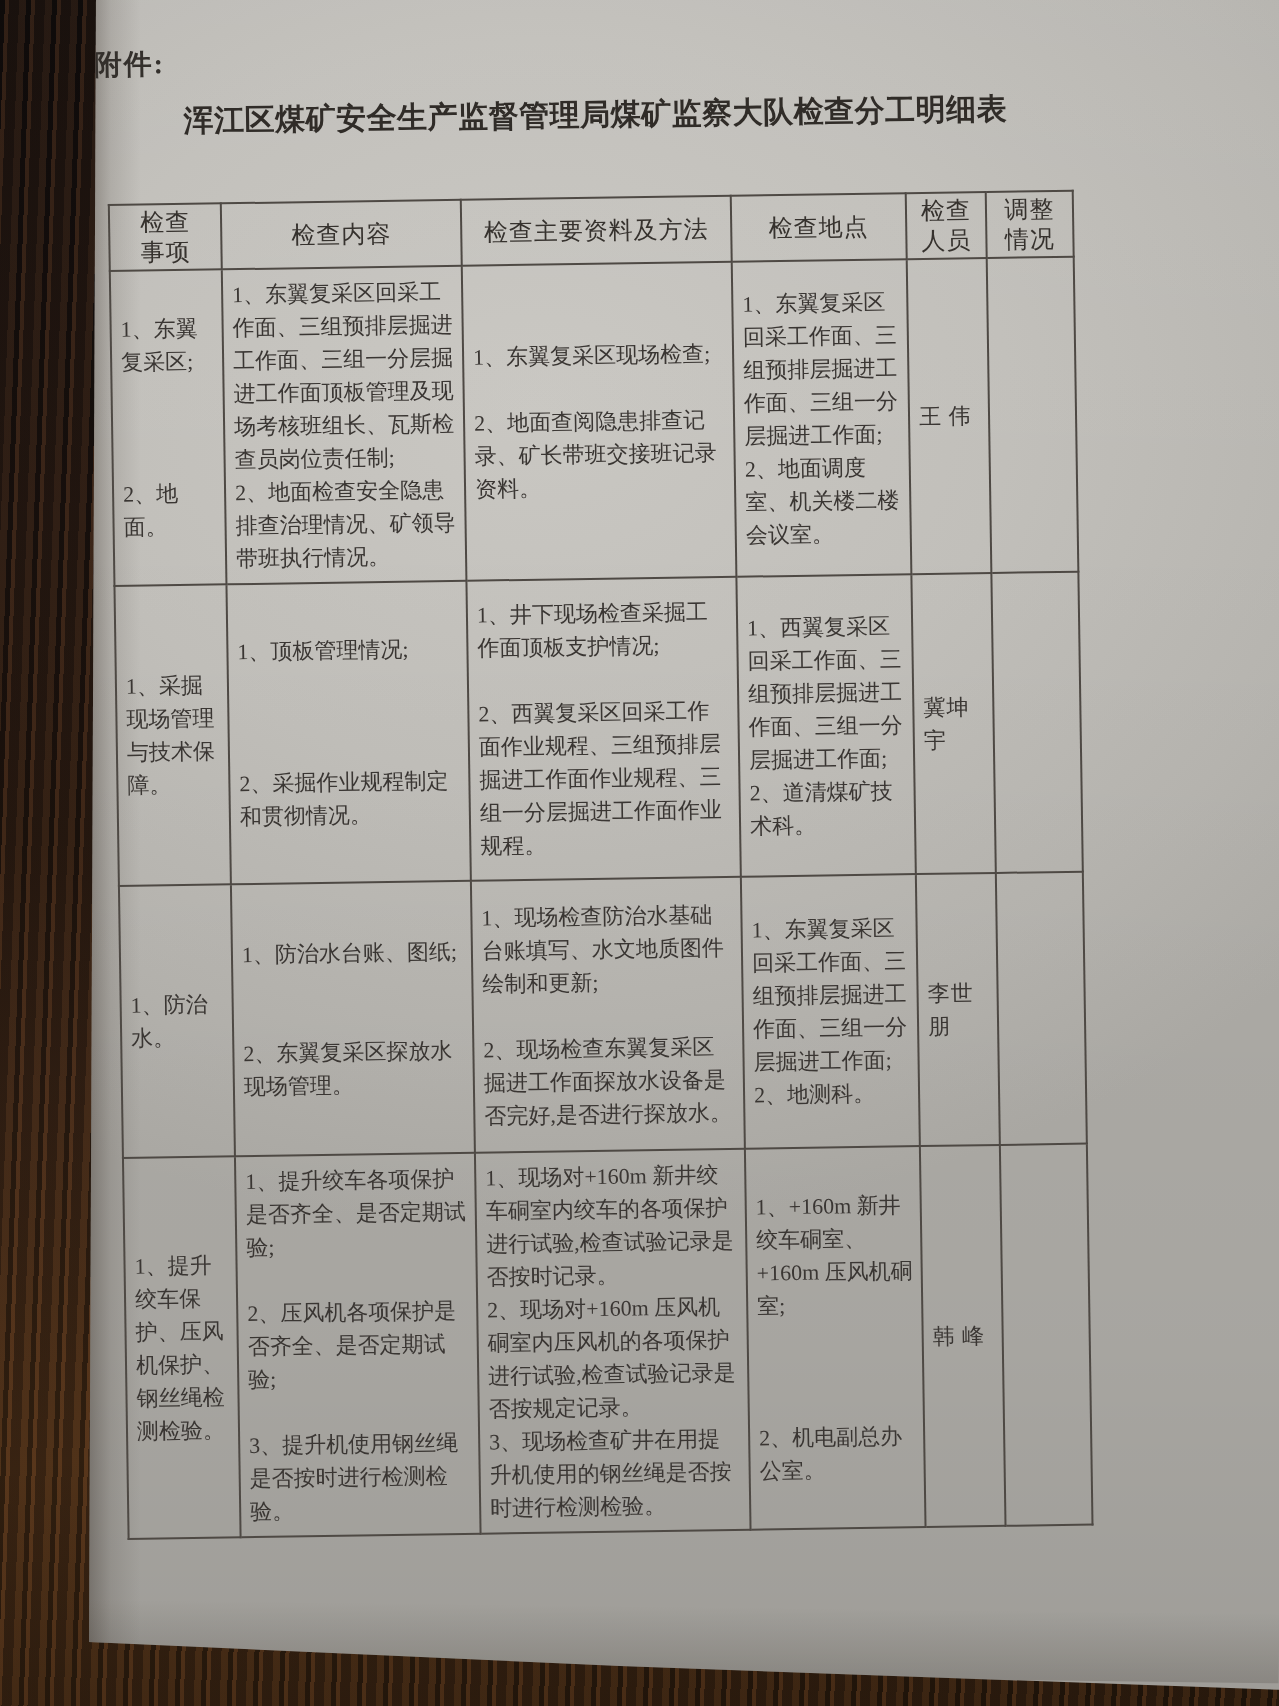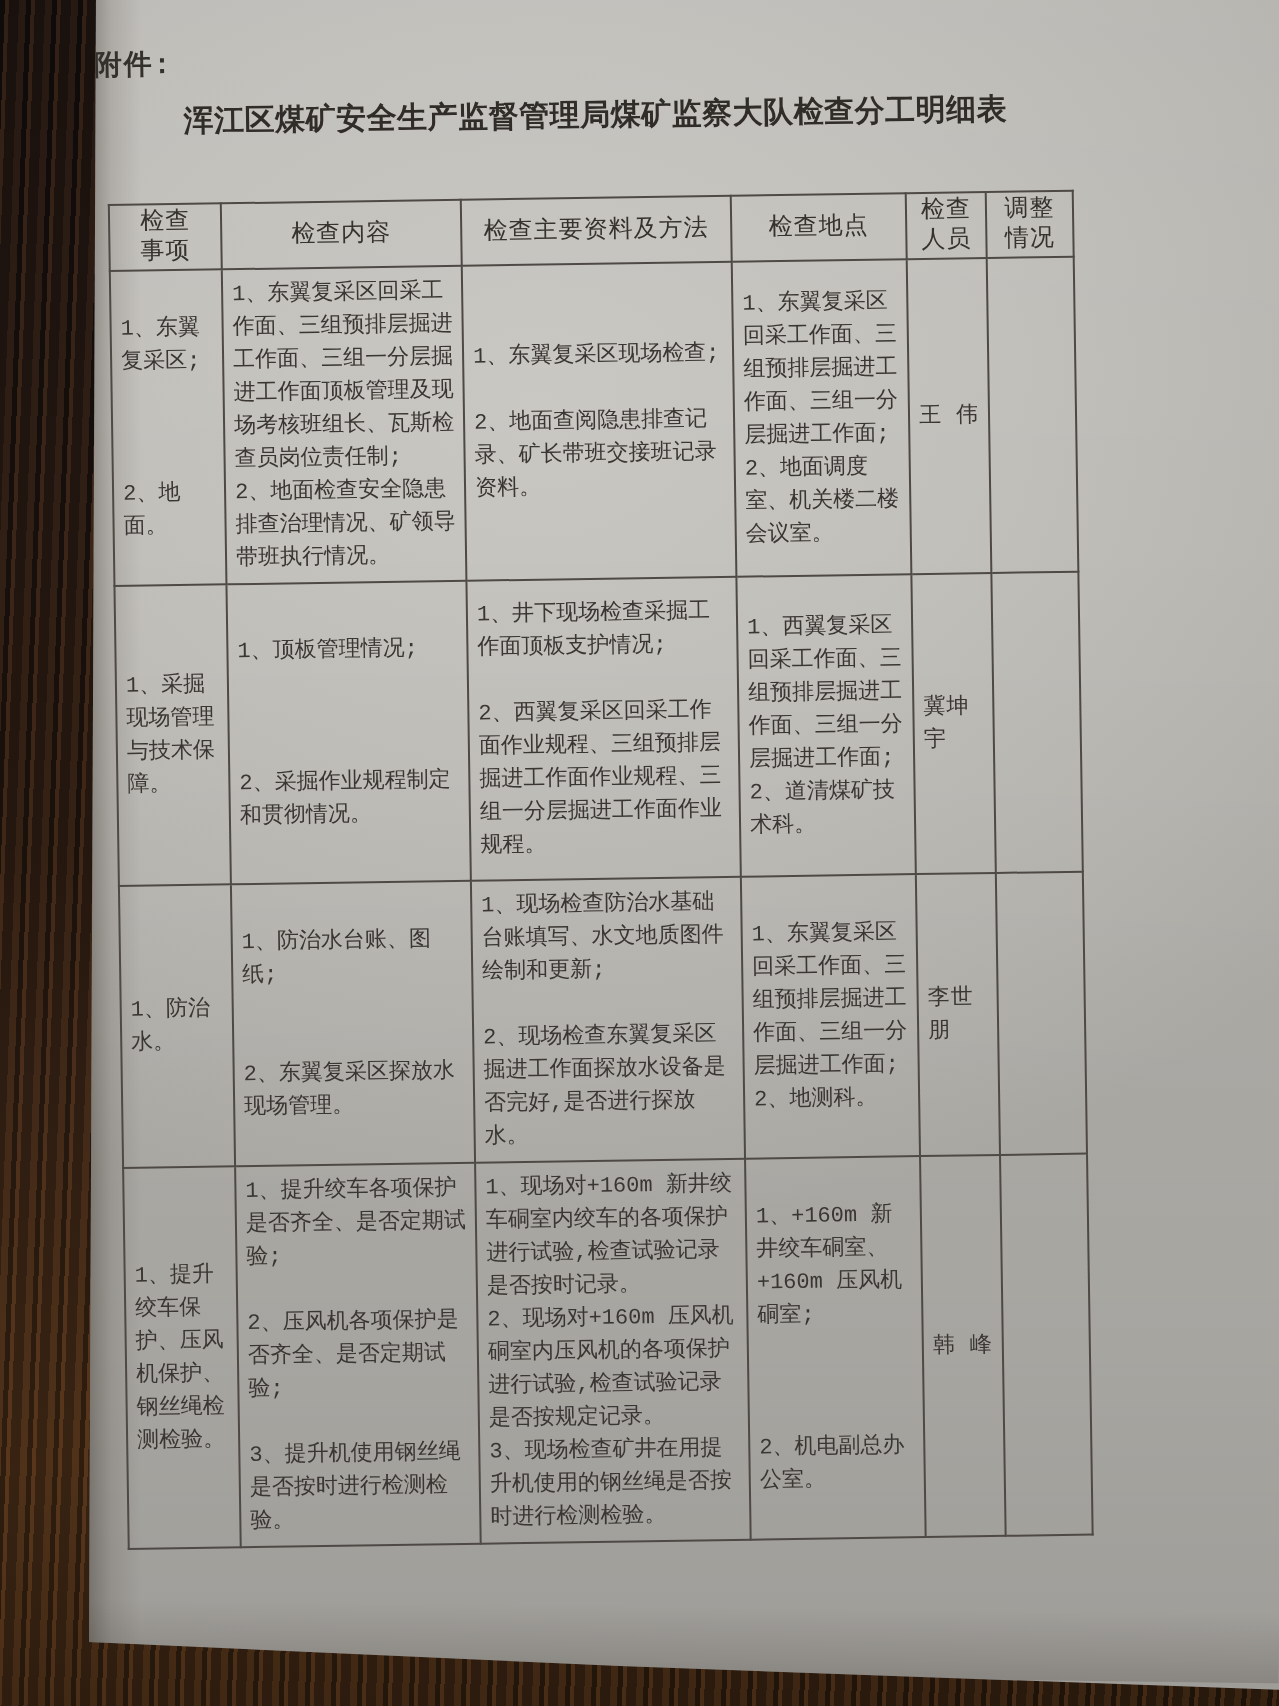--- a/index.html
+++ b/index.html
@@ -20,21 +20,20 @@
       linear-gradient(172deg,#171110 0%,#241813 28%,#35221500 45%,#3a2517 58%,#4c3018 78%,#2e1d0e 100%),
       #2a1b12;
   }
   
   .paper{
     position:absolute;inset:0;
     clip-path:polygon(96px -5px,1284px -5px,1284px 1690px,620px 1666px,89px 1642px);
     background:
       linear-gradient(180deg,rgba(255,255,255,.05) 0%,rgba(0,0,0,0) 30%,rgba(0,0,0,.04) 78%,rgba(0,0,0,.09) 100%),
       radial-gradient(1050px 820px at 42% 24%,#c9c7c2 0%,#c1bfba 45%,#b7b5b0 78%,#aeaca7 100%);
-    font-family: Liberation Mono, monospace;
   }
   .paper-left-shade{
     position:absolute;left:86px;top:0;width:55px;height:1660px;
     background:linear-gradient(90deg,rgba(40,30,22,.38),rgba(40,30,22,.12) 45%,rgba(40,30,22,0));
   }
   .paper-bottom-shade{
     position:absolute;left:80px;bottom:30px;width:1199px;height:70px;
     background:linear-gradient(180deg,rgba(40,32,24,0),rgba(40,32,24,.18));
     transform:rotate(.7deg);
   }

